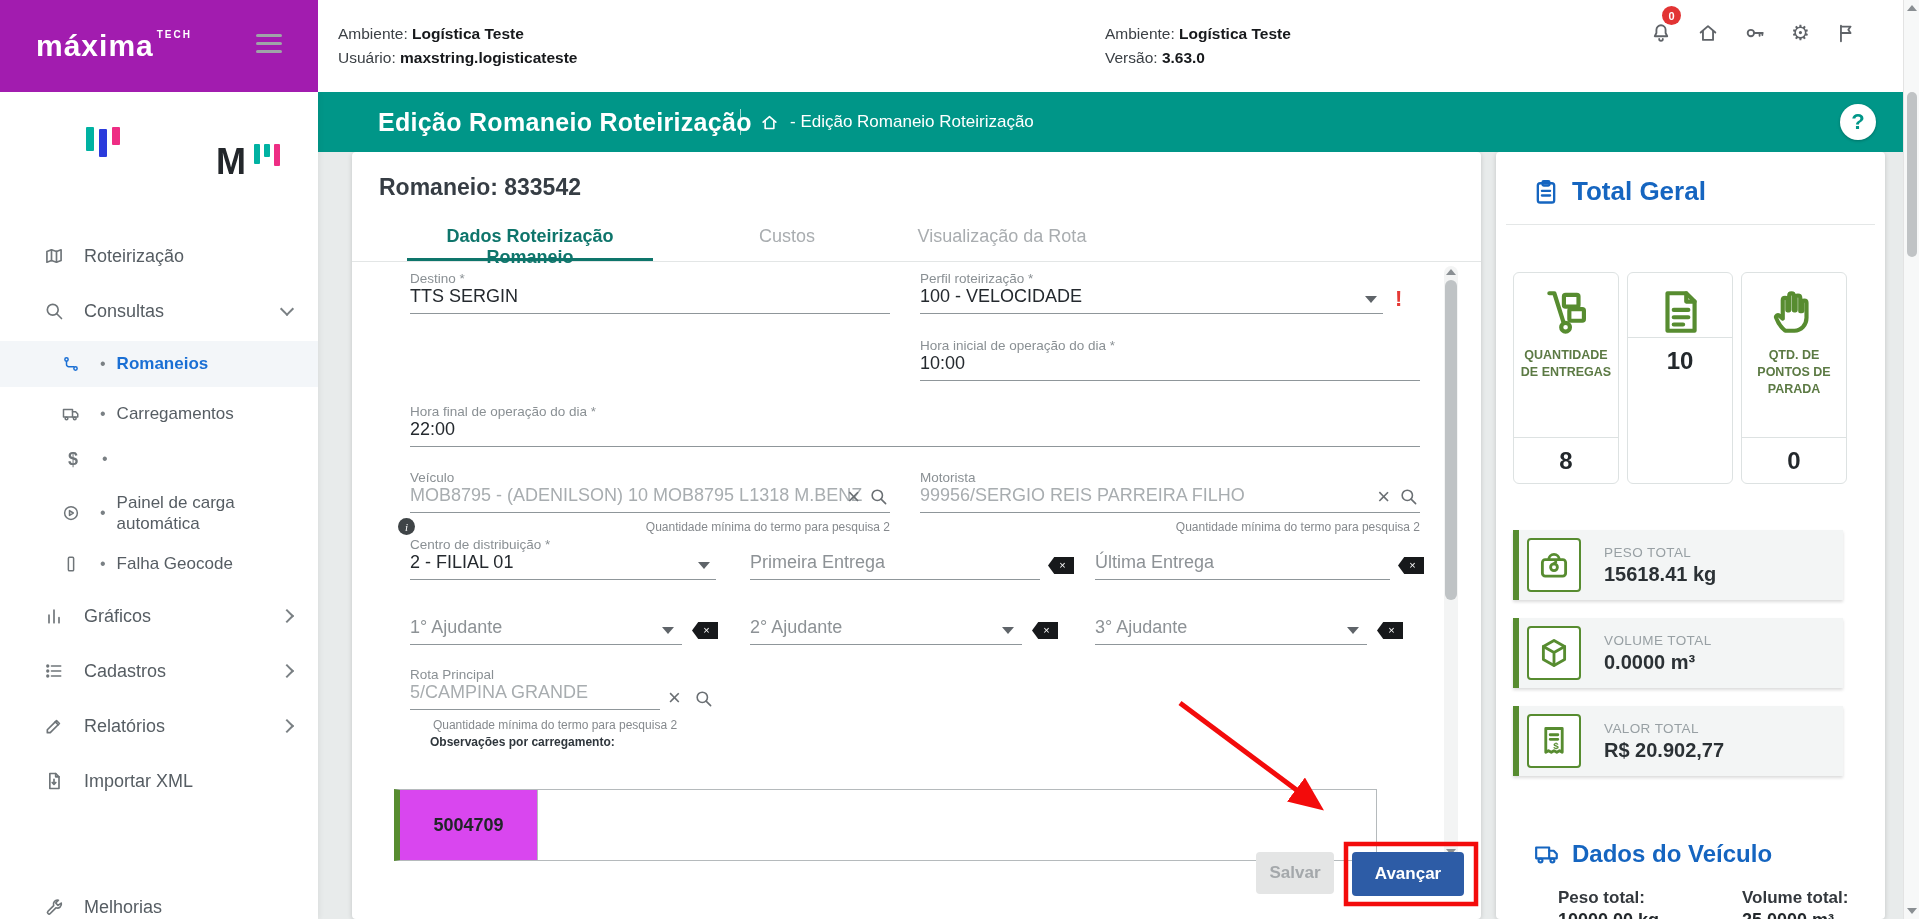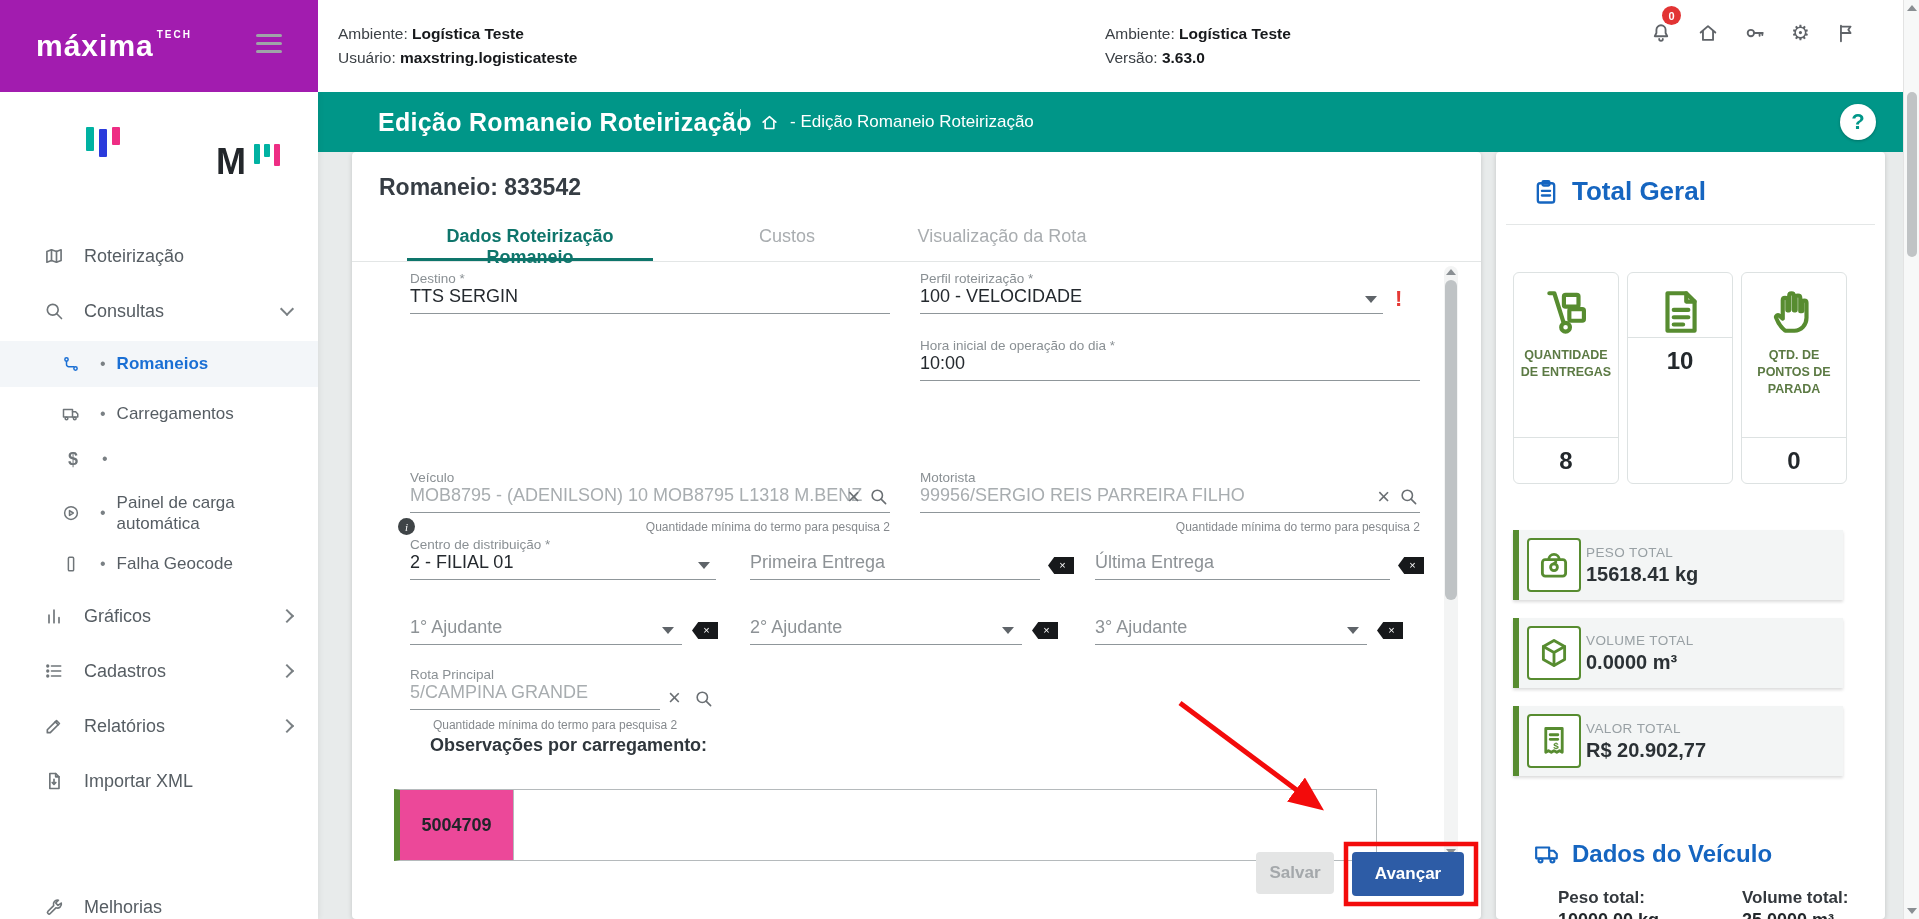--- a/index.html
+++ b/index.html
@@ -68,23 +68,23 @@
   .fvalue.dim{color:#a8adb0}
   .fvalue.ph{color:#8d9296}
   .caret{position:absolute;bottom:10px;width:0;height:0;border-left:6px solid transparent;border-right:6px solid transparent;border-top:7px solid #5f6469;cursor:pointer}
   .ficon{position:absolute;bottom:6px;color:#6a6f73;cursor:pointer}
   .xclear{position:absolute;bottom:4px;font-size:22px;color:#6a6f73;cursor:pointer;line-height:22px}
   .bksp{position:absolute;width:26px;height:17px;background:#17191b;clip-path:polygon(24% 0,100% 0,100% 100%,24% 100%,0 50%);display:flex;align-items:center;justify-content:center;cursor:pointer}
   .bksp span{color:#fff;font-size:11px;line-height:11px;margin-left:3px}
   .helper{position:absolute;font-size:12px;color:#85898d;white-space:nowrap}
   .excl{position:absolute;font-size:22px;font-weight:bold;color:#e53935}
   .info-i{position:absolute;width:17px;height:17px;border-radius:50%;background:#3f4447;color:#fff;font-size:11px;font-style:italic;font-family:"Liberation Serif",serif;display:flex;align-items:center;justify-content:center}
-  .obs-label{position:absolute;left:78px;top:473px;font-size:18px;font-weight:bold;color:#2f363c}
+  .obs-label{position:absolute;left:78px;top:473px;font-size:12px;font-weight:bold;color:#2f363c}
   .obs-box{position:absolute;left:42px;top:527px;width:983px;height:72px;border:1px solid #b5babc}
-  .obs-tab{position:absolute;left:-1px;top:-1px;width:120px;height:72px;background:#ec4899;border:1px solid #b5babc;border-left:6px solid var(--green,#578c30);display:flex;align-items:center;justify-content:center;font-size:18px;font-weight:bold;color:#212529;cursor:pointer}
+  .obs-tab{position:absolute;left:-1px;top:-1px;width:144px;height:72px;background:#d946ef;border:1px solid #b5babc;border-left:6px solid var(--green,#578c30);display:flex;align-items:center;justify-content:center;font-size:18px;font-weight:bold;color:#212529;cursor:pointer}
   .fsb-track{position:absolute;left:1092px;top:4px;width:14px;height:592px;background:#f3f4f4;border-radius:7px}
   .fsb-thumb{position:absolute;left:1px;top:14px;width:12px;height:320px;background:#bfc3c5;border-radius:6px;cursor:pointer}
   .tri{position:absolute;left:2px;width:0;height:0;border-left:5px solid transparent;border-right:5px solid transparent}
   .tri.up{top:3px;border-bottom:6px solid #8a8f93}
   .tri.down{bottom:3px;border-top:6px solid #8a8f93}
   .btn{position:absolute;top:700px;border-radius:4px;font-size:17px;font-weight:bold;display:flex;align-items:center;justify-content:center;cursor:pointer}
   .btn-salvar{left:904px;width:78px;height:42px;background:#e4e5e5;color:#a4a8ab}
   .btn-avancar{left:1000px;width:112px;height:44px;background:var(--btnblue,#2d5ca6);color:#fff}
 
   
@@ -93,21 +93,21 @@
   .rp-title .txt{font-size:26px;font-weight:bold}
   .rp-div{position:absolute;left:10px;top:72px;width:369px;height:1px;background:#e4e7e7}
   .scards{position:absolute;left:17px;top:120px;display:flex;gap:8px}
   .scard{width:106px;height:212px;border:1px solid #dde2e2;border-radius:6px;background:#fff;display:flex;flex-direction:column;align-items:center;padding-top:14px}
   .scard svg{color:var(--green,#578c30)}
   .slbl{margin-top:10px;font-size:12.5px;font-weight:bold;color:#5c7a44;text-align:center;line-height:1.35;flex:1;padding:0 3px}
   .sval{width:100%;height:46px;border-top:1px solid #dde2e2;display:flex;align-items:center;justify-content:center;font-size:24px;font-weight:bold;color:#23282c}
   .trow{position:absolute;left:17px;width:330px;height:70px;background:#f3f5f5;display:flex;align-items:center;box-shadow:0 2px 3px rgba(0,0,0,.14)}
   .tbar{width:6px;height:100%;background:var(--green,#578c30)}
   .tibox{width:54px;height:54px;background:#fff;border:2px solid var(--green,#578c30);border-radius:4px;margin-left:8px;display:flex;align-items:center;justify-content:center;color:var(--green,#578c30)}
-  .ttxt{margin-left:5px}
+  .ttxt{margin-left:23px}
   .tlabel{font-size:13.5px;color:#98a0a4;letter-spacing:.4px}
   .tvalue{font-size:20px;font-weight:bold;color:#2b3135;margin-top:3px}
   .rp2-title{position:absolute;left:38px;top:688px;display:flex;align-items:center;gap:12px;color:var(--blue,#1565c0)}
   .rp2-title .txt{font-size:24px;font-weight:bold}
   .vlab{position:absolute;top:736px;font-size:17px;font-weight:bold;color:#33383d}
   .vval{position:absolute;top:758px;font-size:18px;font-weight:bold;color:#23282c}
 
   
   .vsb{position:absolute;left:1903px;top:0;width:16px;height:919px;background:#f7f8f8;border-left:1px solid #e3e3e3;z-index:40}
   .vsb .tri{left:3px}
@@ -309,20 +309,24 @@
       <span class="fvalue">100 - VELOCIDADE</span>
       <span class="caret" style="right:6px"></span>
     </div>
     <div class="excl" style="left:1043px;top:24px">!</div>
 
     <div class="field" style="left:568px;top:76px;width:500px">
       <span class="flabel">Hora inicial de operação do dia *</span>
       <span class="fvalue">10:00</span>
     </div>
 
+    <div class="field" style="left:58px;top:142px;width:1010px">
+      <span class="flabel">Hora final de operação do dia *</span>
+      <span class="fvalue">22:00</span>
+    </div>
 
     <div class="field" style="left:58px;top:208px;width:480px">
       <span class="flabel">Veículo</span>
       <span class="fvalue dim">MOB8795 - (ADENILSON) 10 MOB8795 L1318 M.BENZ</span>
       <span class="xclear" style="right:30px">×</span>
       <svg class="i ficon" style="right:2px" width="19" height="19" viewBox="0 0 24 24">
           <circle cx="10.5" cy="10.5" r="6.5"></circle>
           <path d="M15.3 15.3L21 21"></path>
         </svg>
     </div>

